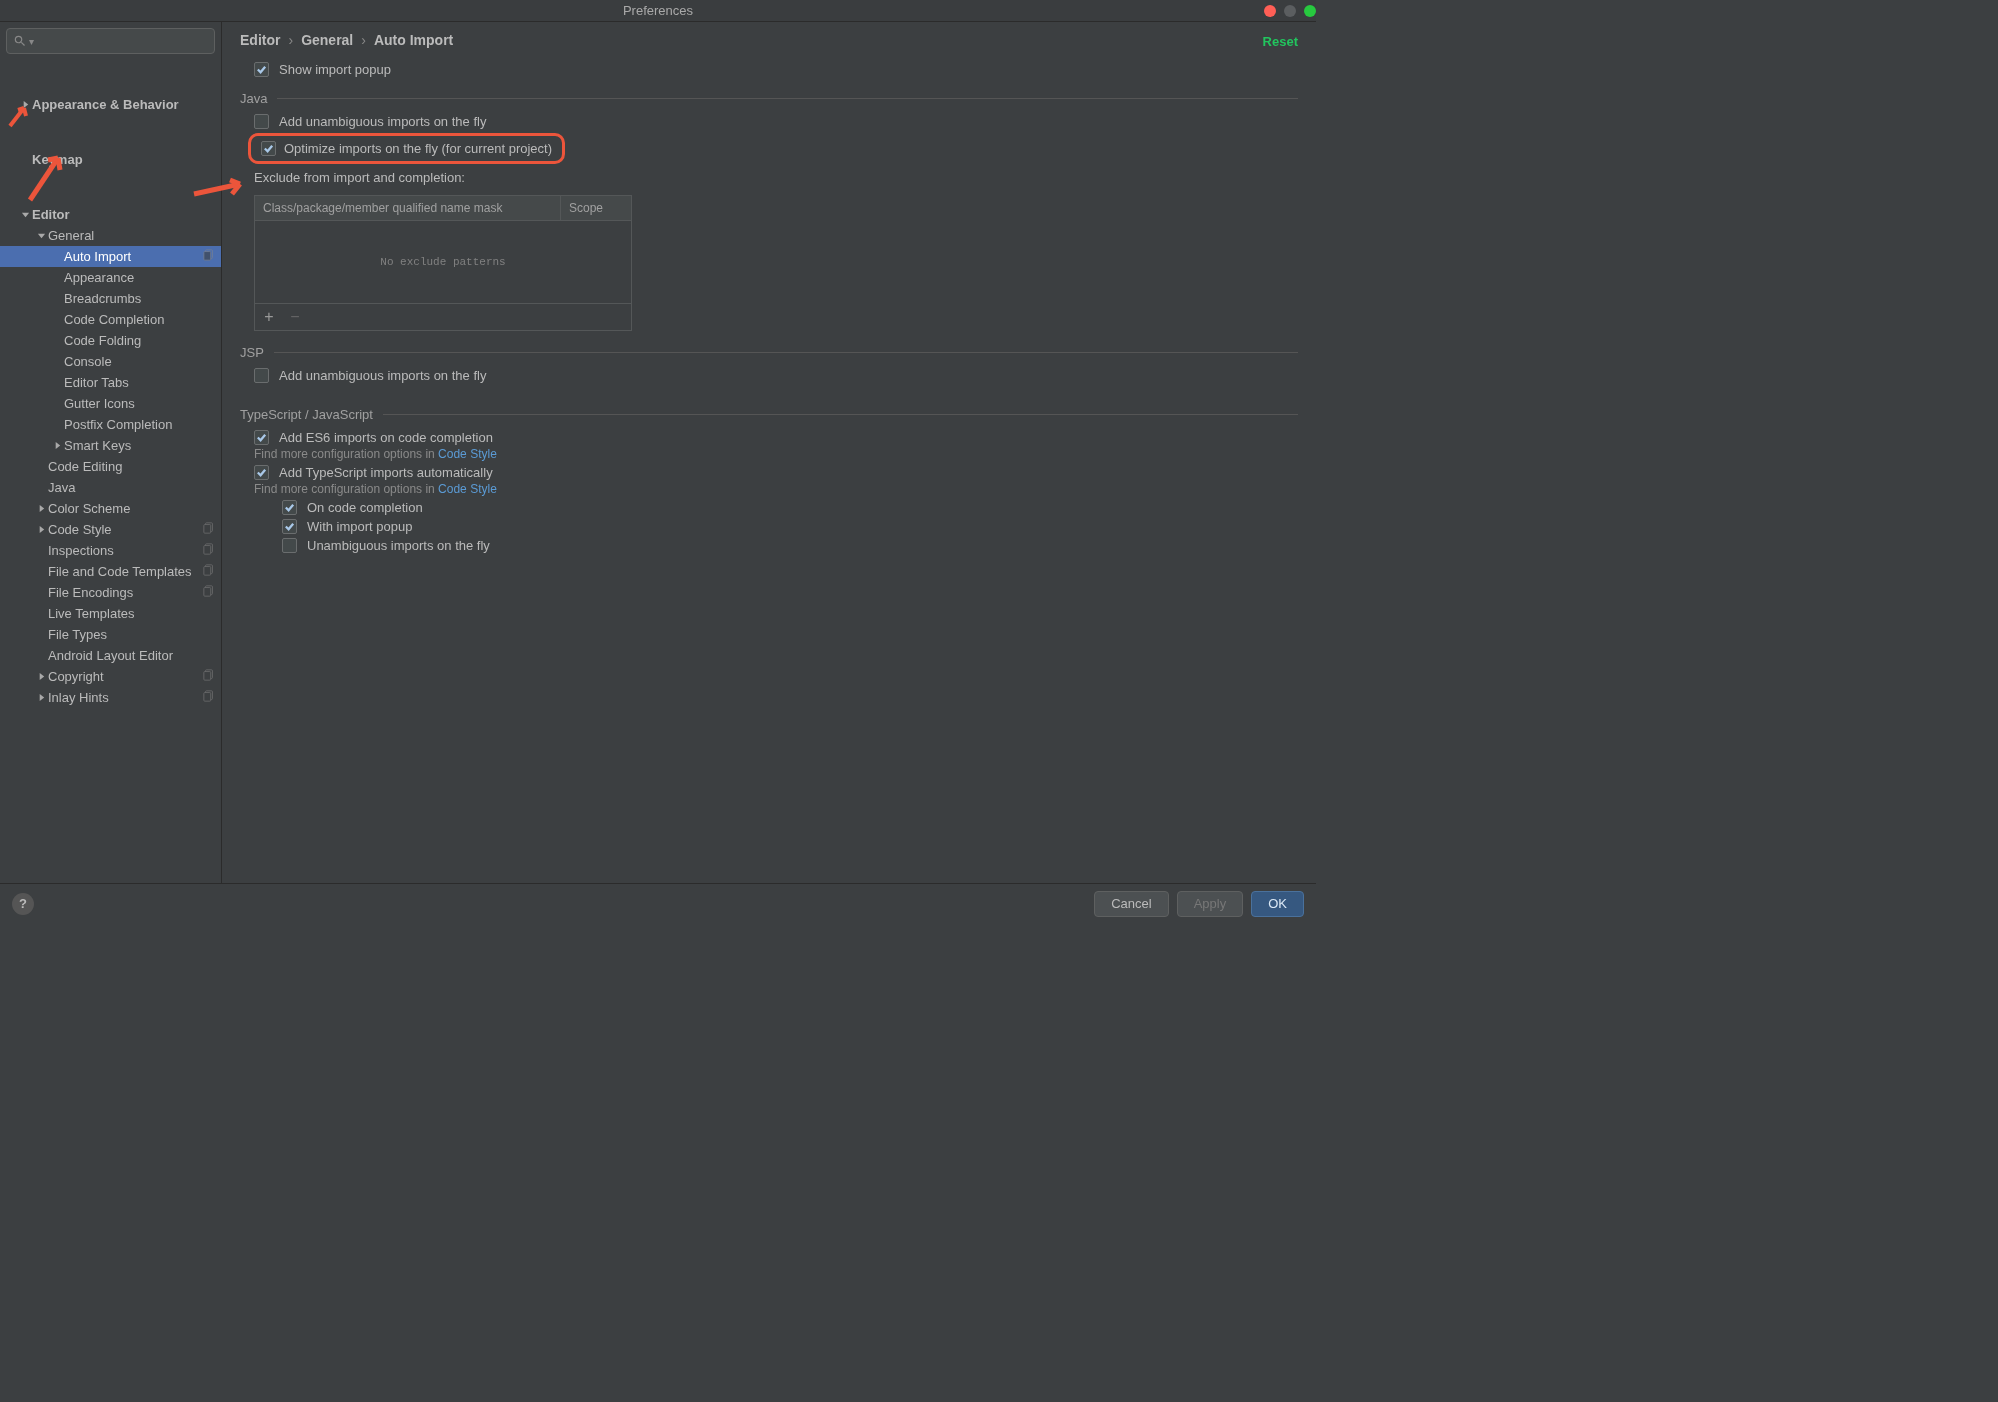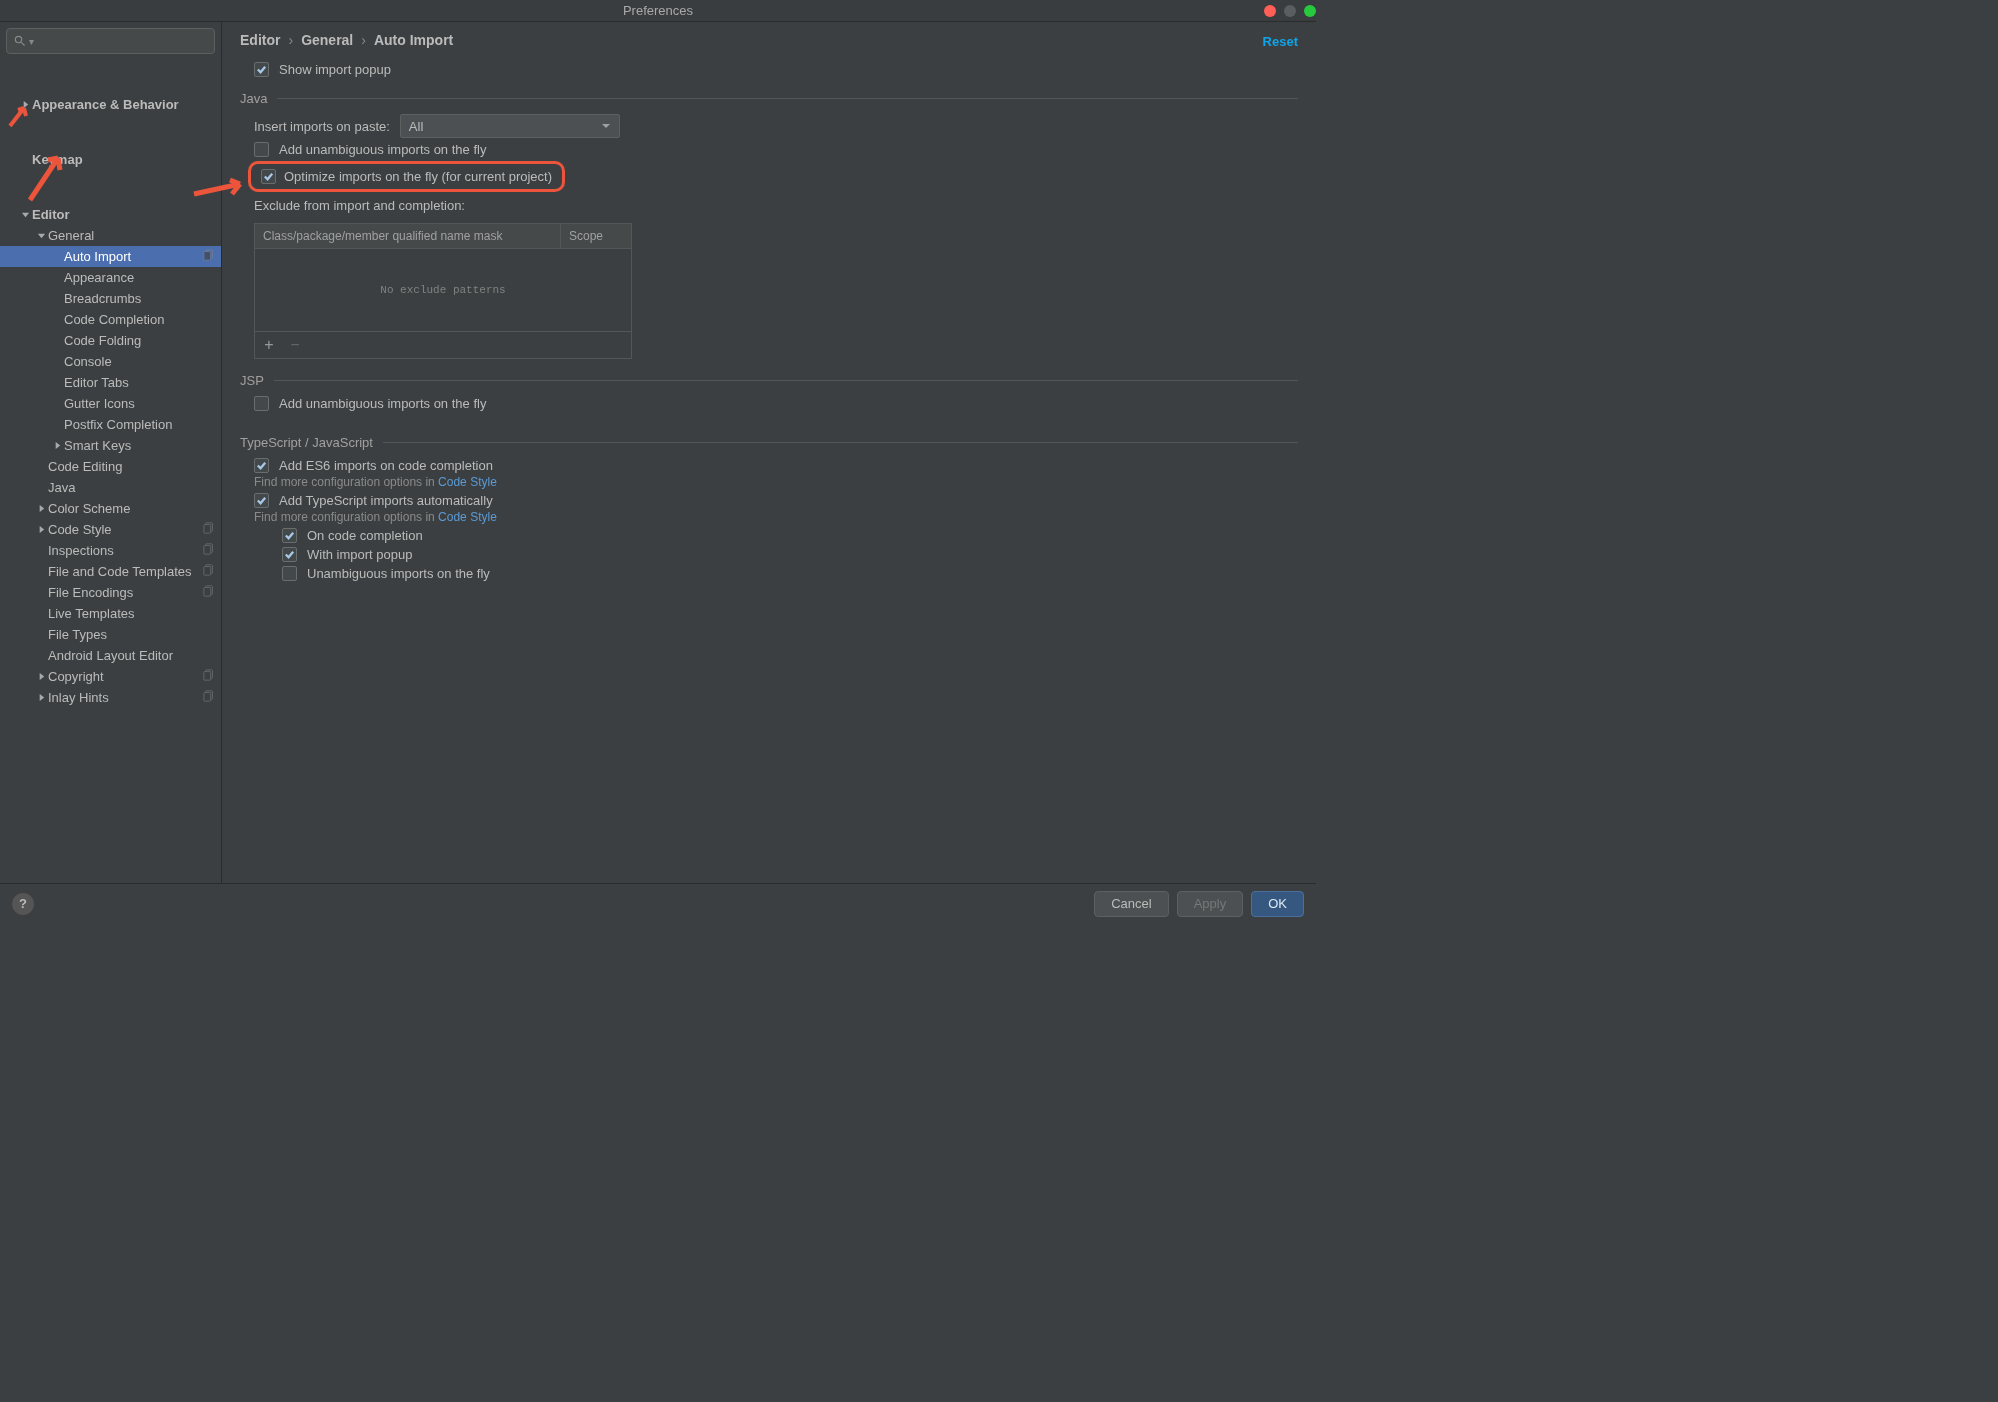--- a/index.html
+++ b/index.html
@@ -70,21 +70,21 @@
 .main {
   flex: 1;
   background: #3c3f41;
   padding: 10px 18px 12px 18px;
   overflow-y: auto;
   position: relative;
 }
 .breadcrumb { display: flex; align-items: center; gap: 8px; font-size: 14px; margin-bottom: 14px; }
 .breadcrumb .bc { color: #bbbbbb; font-weight: 600; }
 .breadcrumb .sep { color: #888; }
-.reset-link { position: absolute; right: 18px; top: 12px; color: #0ea5e9; font-weight: 600; cursor: pointer; }
+.reset-link { position: absolute; right: 18px; top: 12px; color: #22c55e; font-weight: 600; cursor: pointer; }
 .section-head {
   display: flex; align-items: center; gap: 10px;
   color: #a0a0a0; font-size: 13px; margin: 14px 0 8px 0;
 }
 .section-head .line { flex: 1; height: 1px; background: #555; }
 .row { display: flex; align-items: center; gap: 10px; margin: 4px 0; font-size: 13px; color: #bbbbbb; }
 .row.indent { padding-left: 14px; }
 .row.indent2 { padding-left: 42px; }
 .checkbox {
   width: 15px; height: 15px; border: 1px solid #6a6d6e; border-radius: 2px;
@@ -338,29 +338,20 @@
           </svg>
         </span>
       <span>Show import popup</span>
     </div>
 
     <div class="section-head">
       <span>Java</span>
         <div class="line"></div>
     </div>
     <div class="row indent">
-      <span>Insert imports on paste:</span>
-      <div class="select">
-        <span>All</span>
-        <svg viewBox="0 0 10 10">
-            <path d="M1 3l4 4 4-4z"></path>
-          </svg>
-      </div>
-    </div>
-    <div class="row indent">
       <span class="checkbox"></span>
       <span>Add unambiguous imports on the fly</span>
     </div>
     <div class="row" style="margin-left:0;">
       <div class="highlight-box">
         <span class="checkbox checked">
             <svg viewBox="0 0 12 12">
               <polyline points="2,6 5,9 10,3"></polyline>
             </svg>
           </span>

